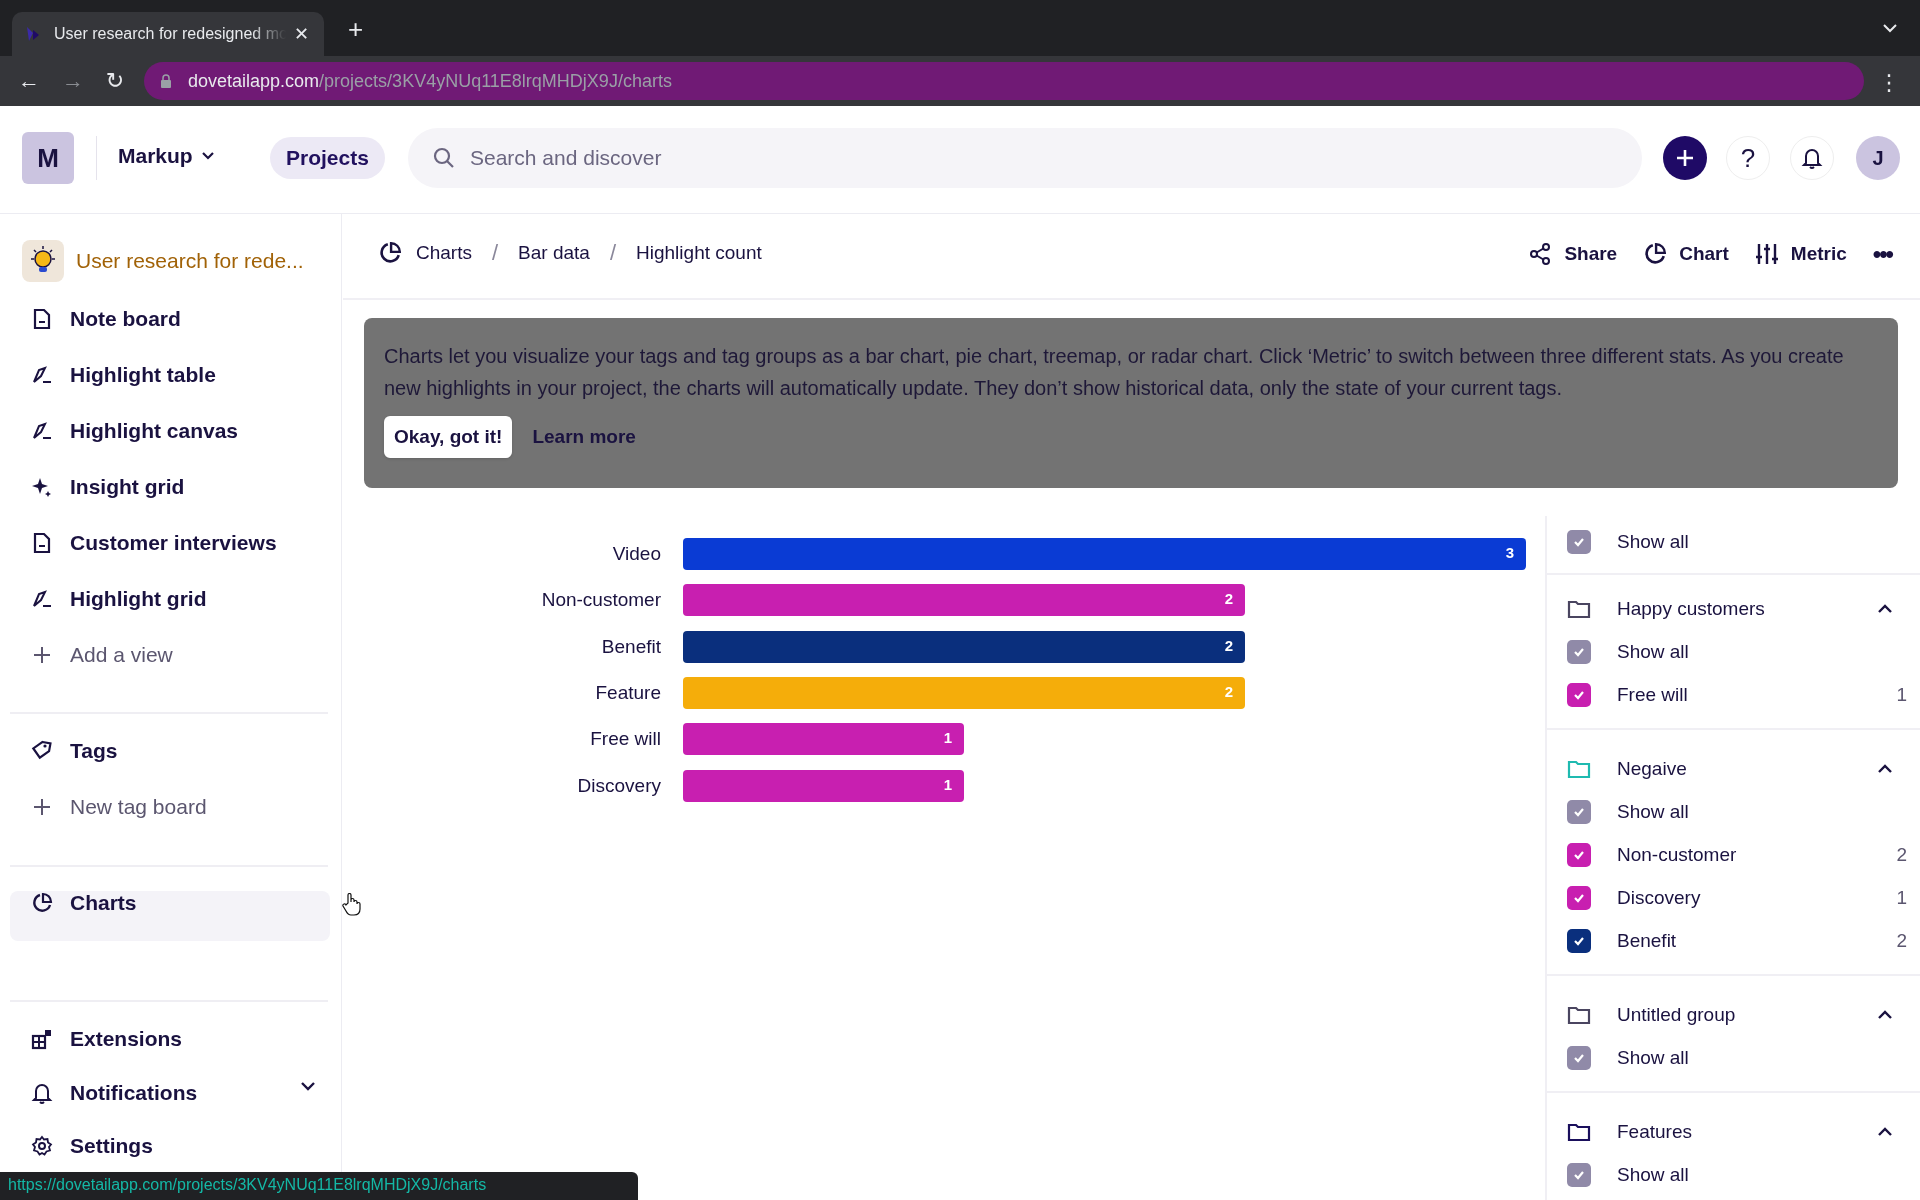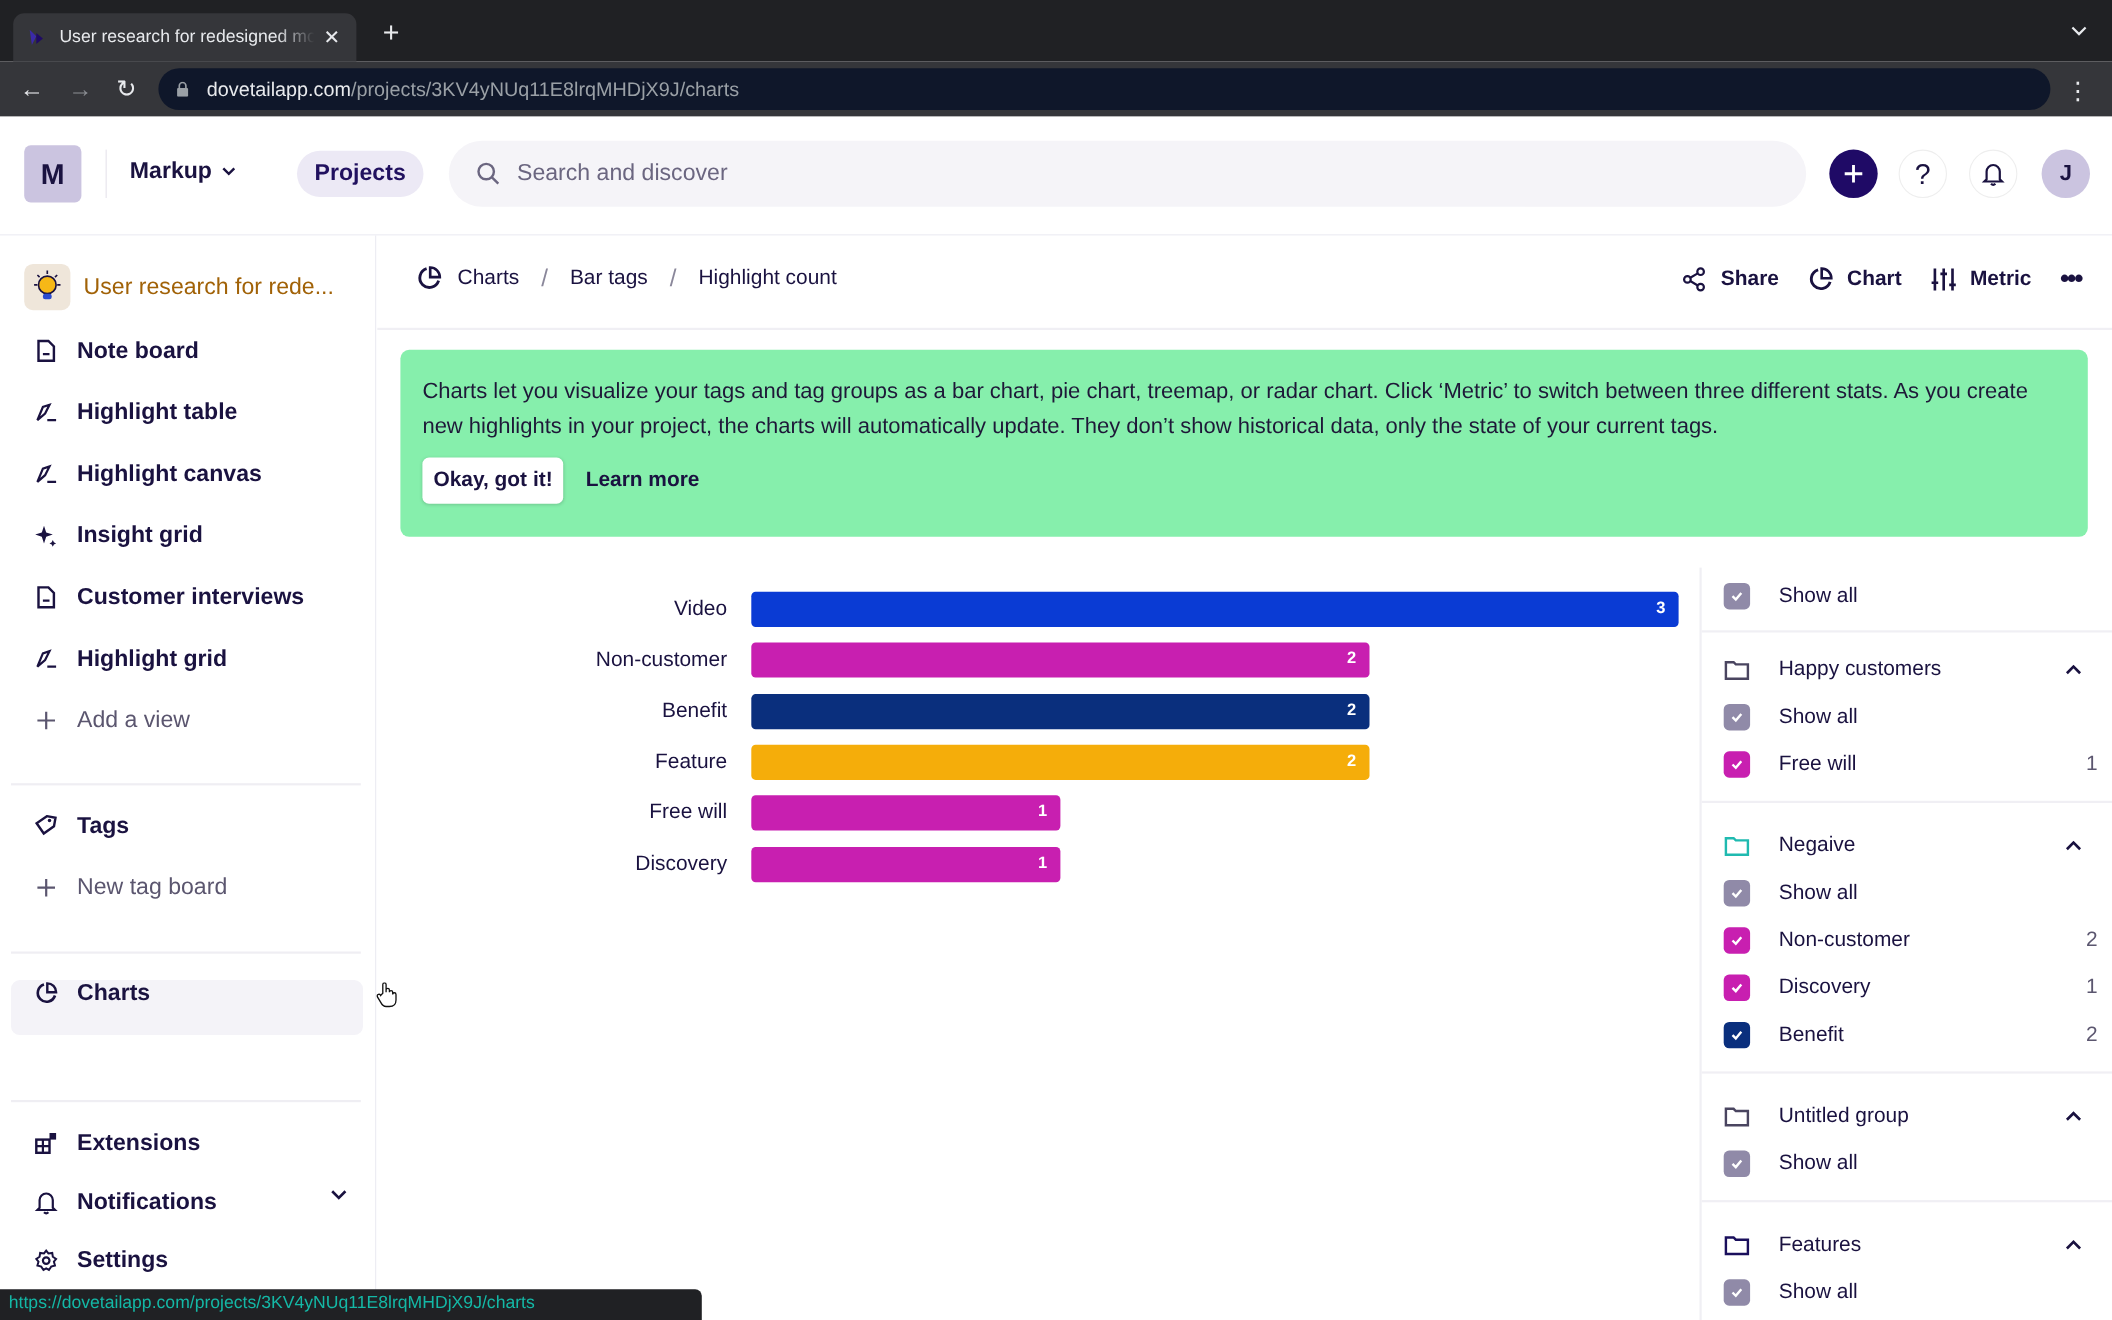--- a/index.html
+++ b/index.html
@@ -7,21 +7,21 @@
 
 .tabbar{position:absolute;left:0;top:0;width:1920px;height:56px;background:#202124}
 .tab{position:absolute;left:12px;top:12px;width:312px;height:44px;background:#35363a;border-radius:10px 10px 0 0;display:flex;align-items:center;padding:0 12px}
 .tab .fav{width:18px;height:18px;margin-right:12px}
 .tab .title{color:#e8eaed;font-size:16px;white-space:nowrap;overflow:hidden;width:232px;-webkit-mask-image:linear-gradient(90deg,#000 85%,transparent);mask-image:linear-gradient(90deg,#000 85%,transparent)}
 .tab .x{color:#e8eaed;font-size:18px;margin-left:8px;cursor:pointer}
 .newtab{position:absolute;left:348px;top:14px;color:#e8eaed;font-size:26px;cursor:pointer}
 .tabmenu{position:absolute;right:20px;top:18px;width:20px;height:20px}
 .toolbar{position:absolute;left:0;top:56px;width:1920px;height:50px;background:#35363a}
 .navbtn{position:absolute;top:12px;width:26px;height:26px;color:#e8eaed;font-size:22px;display:flex;align-items:center;justify-content:center;cursor:pointer}
-.omnibox{position:absolute;left:144px;top:6px;width:1720px;height:38px;background:#0f172a;border-radius:19px;display:flex;align-items:center;padding-left:16px}
+.omnibox{position:absolute;left:144px;top:6px;width:1720px;height:38px;background:#701a75;border-radius:19px;display:flex;align-items:center;padding-left:16px}
 .omnibox .lock{width:12px;height:14px;margin-right:16px}
 .omnibox .url{font-size:18px;color:#e8eaed}
 .omnibox .url .path{color:#9aa0a6}
 .omni-icons{position:absolute;right:0;top:0;height:38px;display:flex;align-items:center;gap:0}
 .incog{display:flex;align-items:center;background:#35363a;height:34px;border-radius:17px;padding:0 14px 0 6px;color:#e8eaed;font-size:17px;margin-left:14px}
 .incog .av{width:26px;height:26px;border-radius:50%;background:#e8eaed;margin-right:10px;display:flex;align-items:center;justify-content:center}
 .kebab{position:absolute;right:20px;top:14px;color:#e8eaed;font-size:22px;cursor:pointer}
 
 .apphead{position:absolute;left:0;top:106px;width:1920px;height:108px;border-bottom:1px solid #ececf2;background:#fff}
 .wsbadge{position:absolute;left:22px;top:26px;width:52px;height:52px;border-radius:6px;background:#cbc4e0;color:#1a1240;font-size:26px;font-weight:bold;display:flex;align-items:center;justify-content:center}
@@ -45,21 +45,21 @@
 .navitem.muted{color:#5b566f;font-weight:normal}
 .navitem.active{background:#f4f3f8}
 .hdiv{position:absolute;left:10px;width:318px;height:2px;background:#efeef3}
 
 .crumbs{position:absolute;left:378px;top:240px;display:flex;align-items:center;font-size:19px;color:#1a1240}
 .crumbs .sep{color:#8a879a;margin:0 20px;font-size:22px}
 .crumbs a{cursor:pointer}
 .actions{position:absolute;right:28px;top:240px;display:flex;align-items:center;gap:26px;font-size:19px;font-weight:bold;color:#1a1240}
 .act{display:flex;align-items:center;gap:12px;cursor:pointer}
 .mainline{position:absolute;left:343px;top:298px;width:1577px;height:2px;background:#f0eff4}
-.banner{position:absolute;left:364px;top:318px;width:1534px;height:170px;background:#86efac;border-radius:8px;padding:22px 20px}
+.banner{position:absolute;left:364px;top:318px;width:1534px;height:170px;background:#737373;border-radius:8px;padding:22px 20px}
 .banner p{font-size:20px;line-height:32px;color:#1e1838}
 .banner .btns{margin-top:12px;display:flex;align-items:center;gap:20px}
 .okbtn{background:#fff;border-radius:6px;box-shadow:0 1px 3px rgba(0,0,0,.15);padding:10px 10px;font-size:19px;font-weight:bold;color:#1a1240;cursor:pointer}
 .learn{font-size:19px;font-weight:bold;color:#1a1240;cursor:pointer}
 
 #chart{position:absolute;left:343px;top:520px;width:1200px;height:300px}
 .blabel{position:absolute;right:0;font-size:19px;color:#1a1240;text-align:right;width:300px}
 .bar{position:absolute;height:32px;border-radius:4px}
 .bval{position:absolute;right:12px;top:6px;color:#fff;font-size:15px;font-weight:bold}
 
@@ -275,21 +275,21 @@
   </div>
 </div>
 
 <div class="crumbs">
   <svg width="24" height="24" style="margin-right:14px" viewBox="0 0 22 22">
       <path d="M9 3 A8 8 0 1 0 19 13" stroke="#1a1240" stroke-width="2.4" fill="none"></path>
       <path d="M12 2 A8 8 0 0 1 20 10 H12 Z" stroke="#1a1240" stroke-width="2.2" fill="none"></path>
     </svg>
   <a>Charts</a>
   <span class="sep">/</span>
-  <a>Bar tags</a>
+  <a>Bar data</a>
   <span class="sep">/</span>
   <a>Highlight count</a>
 </div>
 <div class="actions">
   <div class="act">
     <svg width="24" height="24" viewBox="0 0 24 24">
         <circle cx="18" cy="5" r="3" stroke="#1a1240" stroke-width="2" fill="none"></circle>
         <circle cx="6" cy="12" r="3" stroke="#1a1240" stroke-width="2" fill="none"></circle>
         <circle cx="18" cy="19" r="3" stroke="#1a1240" stroke-width="2" fill="none"></circle>
         <path d="M8.6 10.5 L15.4 6.5 M8.6 13.5 L15.4 17.5" stroke="#1a1240" stroke-width="2"></path>

